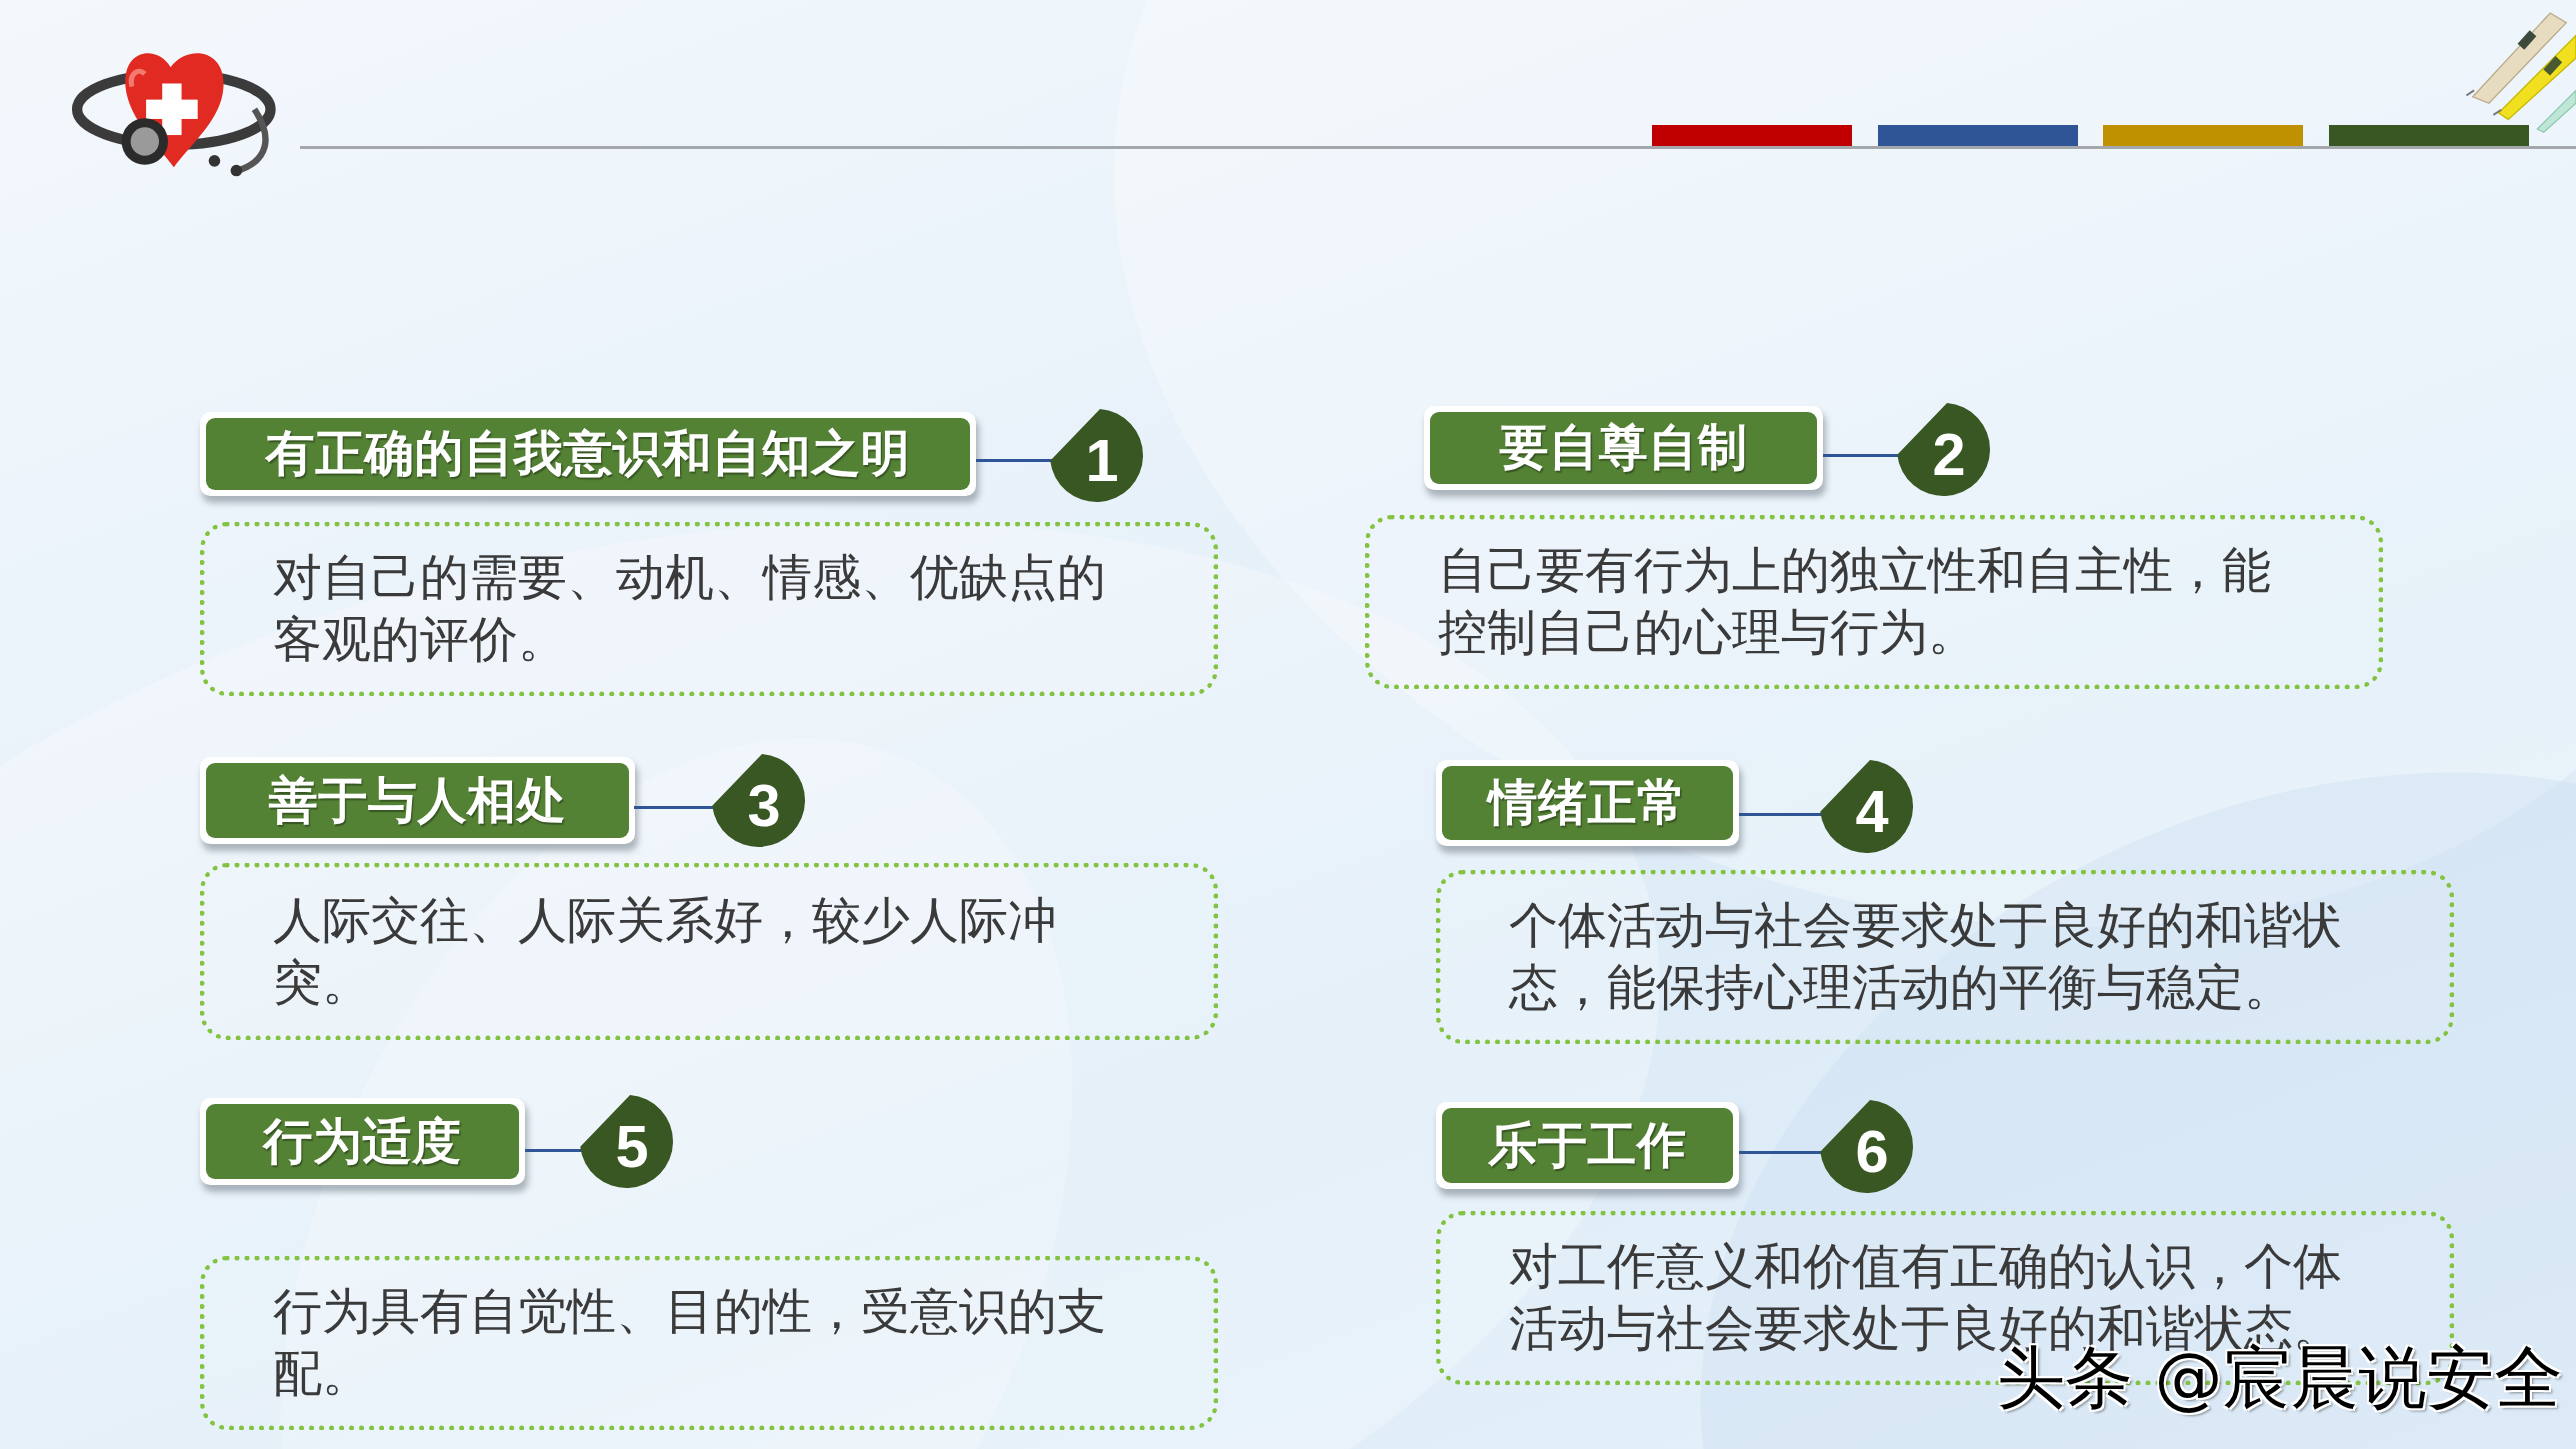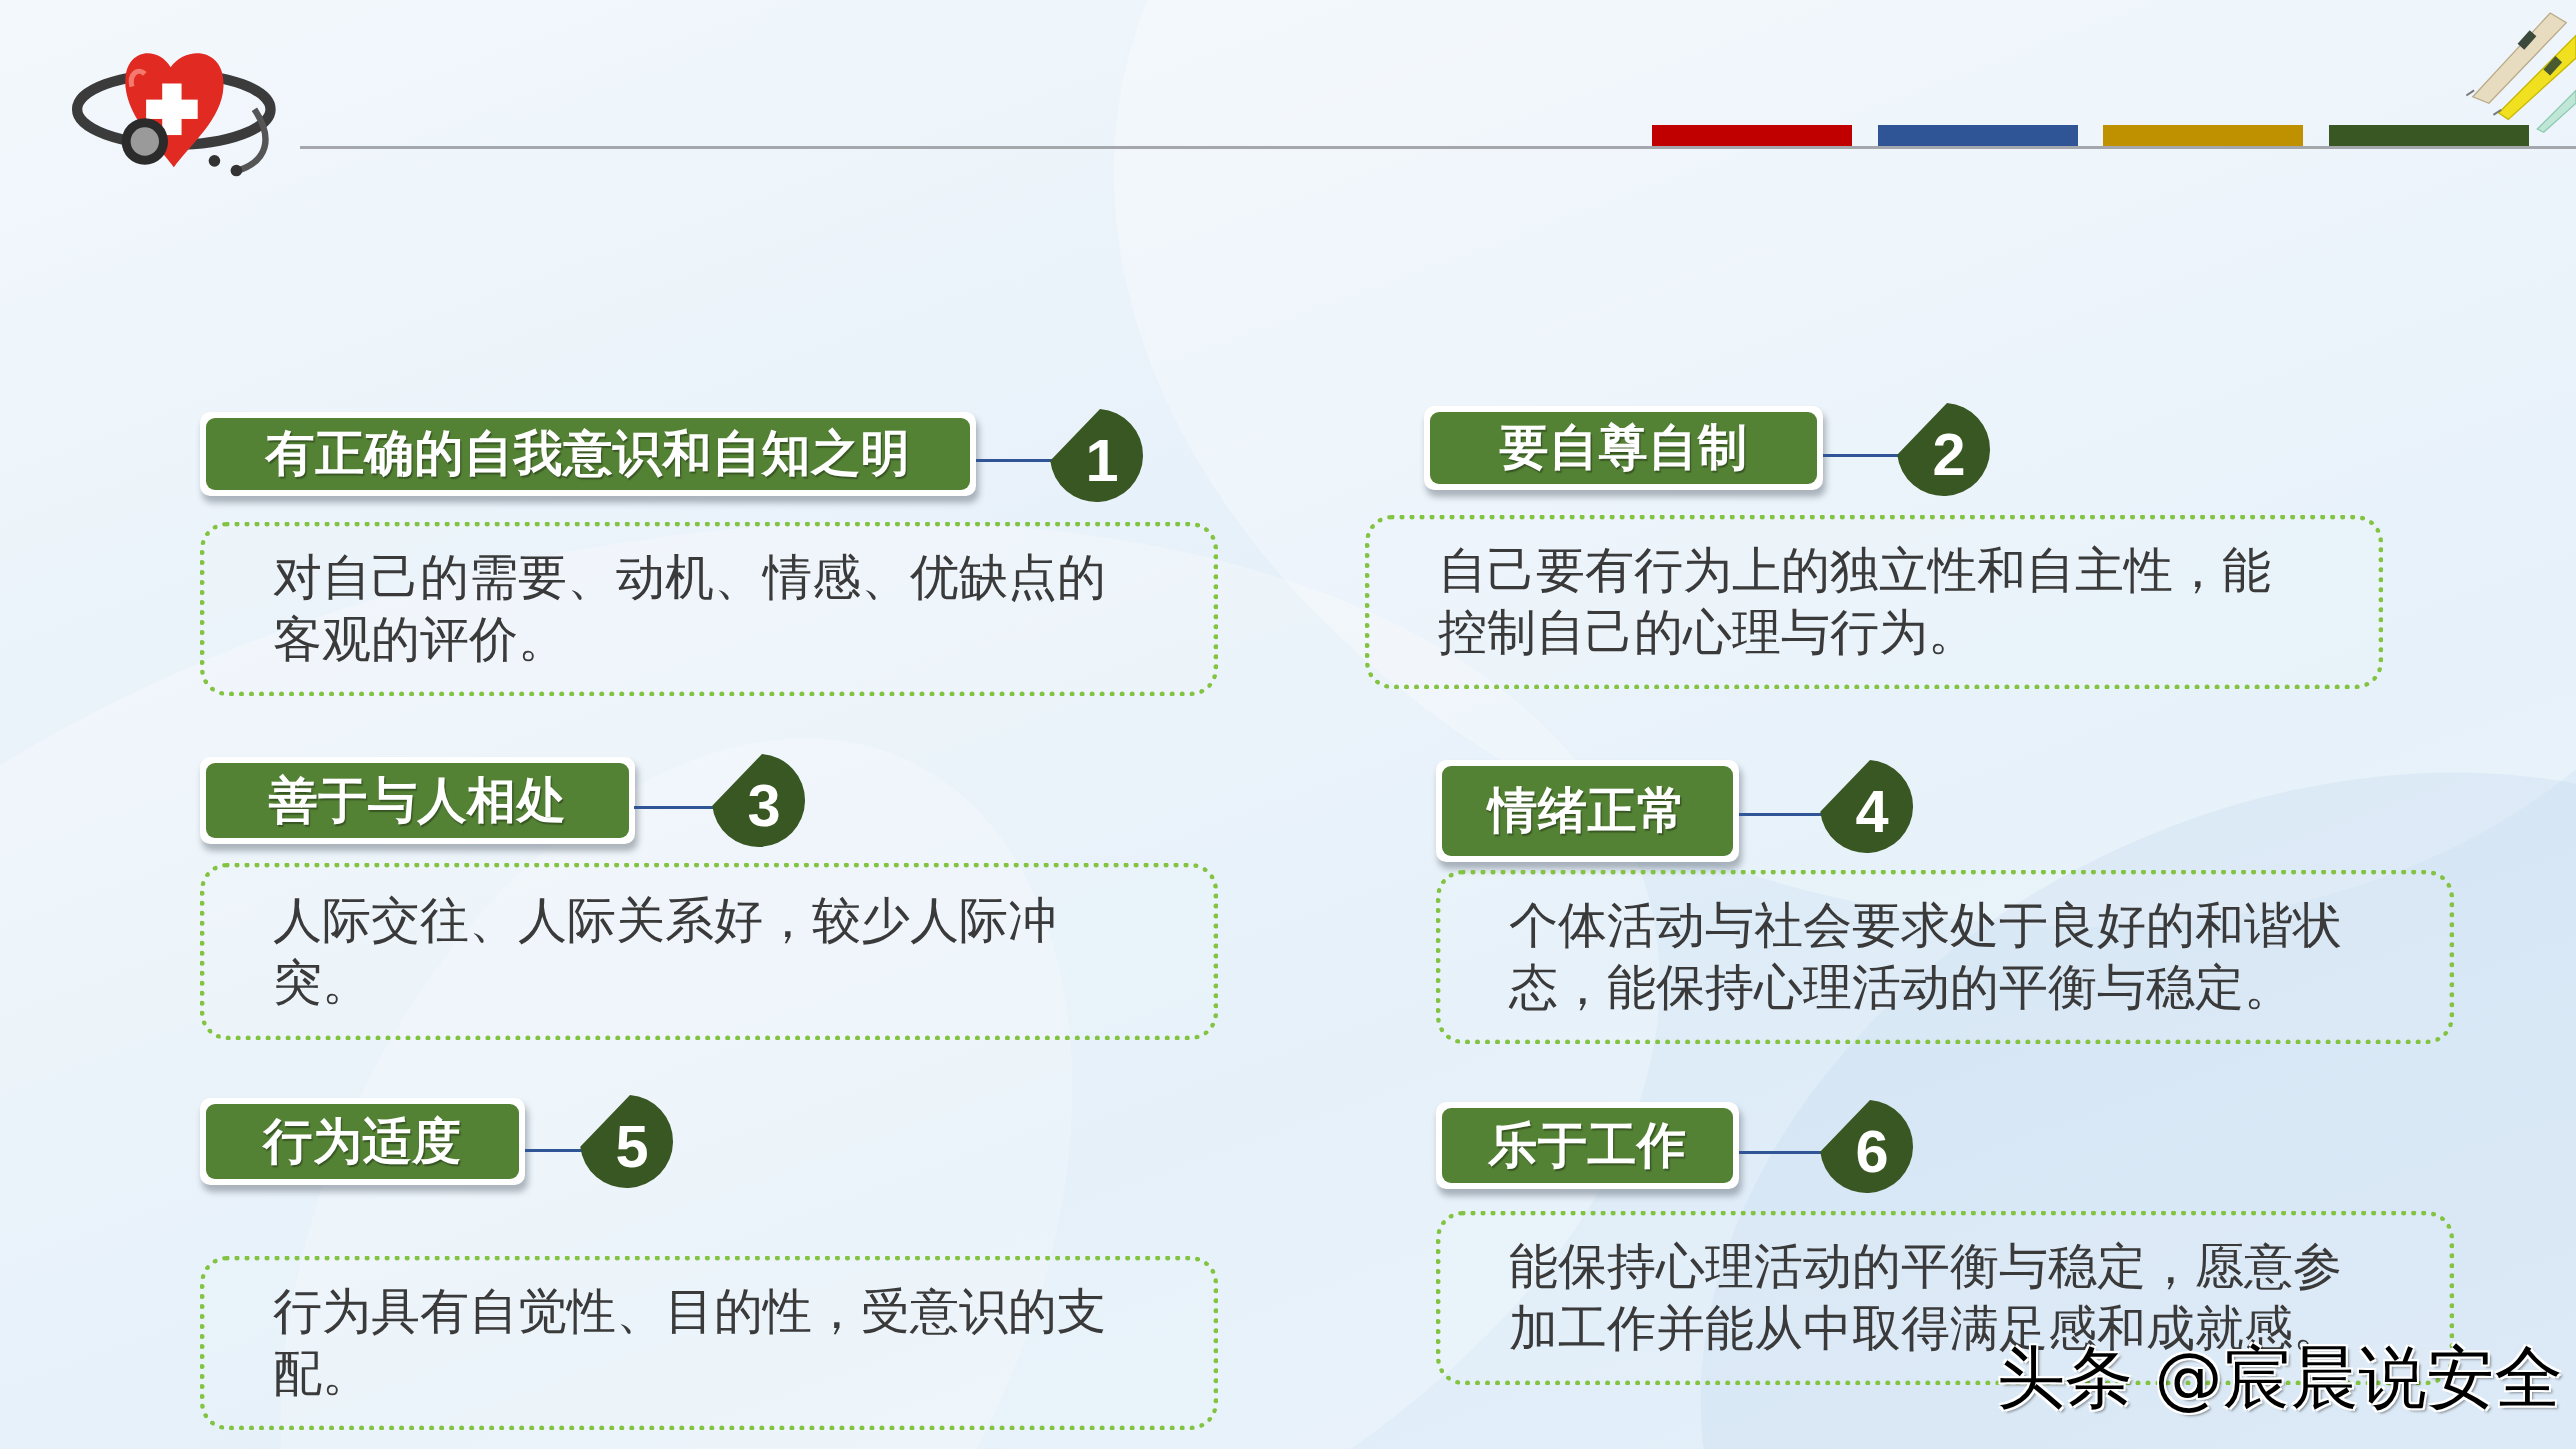--- a/index.html
+++ b/index.html
@@ -183,21 +183,21 @@
           <path d="M82 0 A72 72 0 1 1 5 80 Z" fill="#385723"></path>
           <text x="85" y="112" text-anchor="middle" font-size="92" font-weight="bold" fill="#ffffff" font-family="Liberation Sans, sans-serif">3</text>
         </svg>
     </div>
     <div class="desc-box" style="left:200px;top:863px;width:1018px;height:177px;">
       <div class="desc-text">人际交往、人际关系好，较少人际冲突。</div>
     </div>
   </div>
 
   <div>
-    <div class="label-box" style="left:1436px;top:760px;width:303px;height:102px;">
+    <div class="label-box" style="left:1436px;top:760px;width:303px;height:86px;">
       <div class="label-inner">
           <span class="label-text">情绪正常</span>
         </div>
     </div>
     <div class="connector" style="left:1739px;top:813px;width:84px;"></div>
     <div class="badge" style="left:1817px;top:760px;">
       <svg viewBox="0 0 150 150">
           <path d="M82 0 A72 72 0 1 1 5 80 Z" fill="#385723"></path>
           <text x="85" y="112" text-anchor="middle" font-size="92" font-weight="bold" fill="#ffffff" font-family="Liberation Sans, sans-serif">4</text>
         </svg>
@@ -232,19 +232,19 @@
         </div>
     </div>
     <div class="connector" style="left:1739px;top:1151px;width:84px;"></div>
     <div class="badge" style="left:1817px;top:1100px;">
       <svg viewBox="0 0 150 150">
           <path d="M82 0 A72 72 0 1 1 5 80 Z" fill="#385723"></path>
           <text x="85" y="112" text-anchor="middle" font-size="92" font-weight="bold" fill="#ffffff" font-family="Liberation Sans, sans-serif">6</text>
         </svg>
     </div>
     <div class="desc-box" style="left:1436px;top:1211px;width:1018px;height:174px;">
-      <div class="desc-text">能保持心理活动的平衡与稳定，愿意参加工作并能从中取得满足感和成就感。</div>
+      <div class="desc-text">对工作意义和价值有正确的认识，个体活动与社会要求处于良好的和谐状态。</div>
     </div>
   </div>
 
   <div class="watermark">头条 @宸晨说安全</div>
 </div>
 
 
 </body></html>

